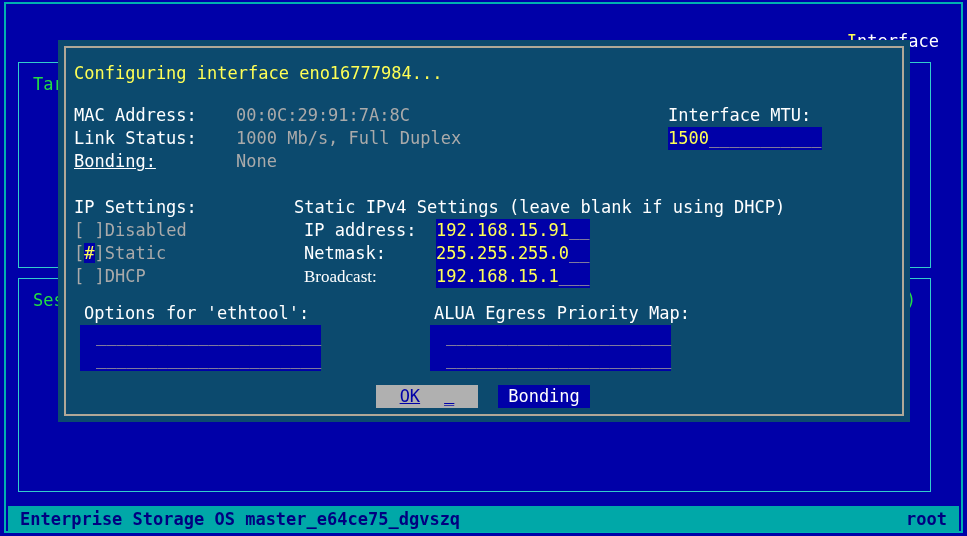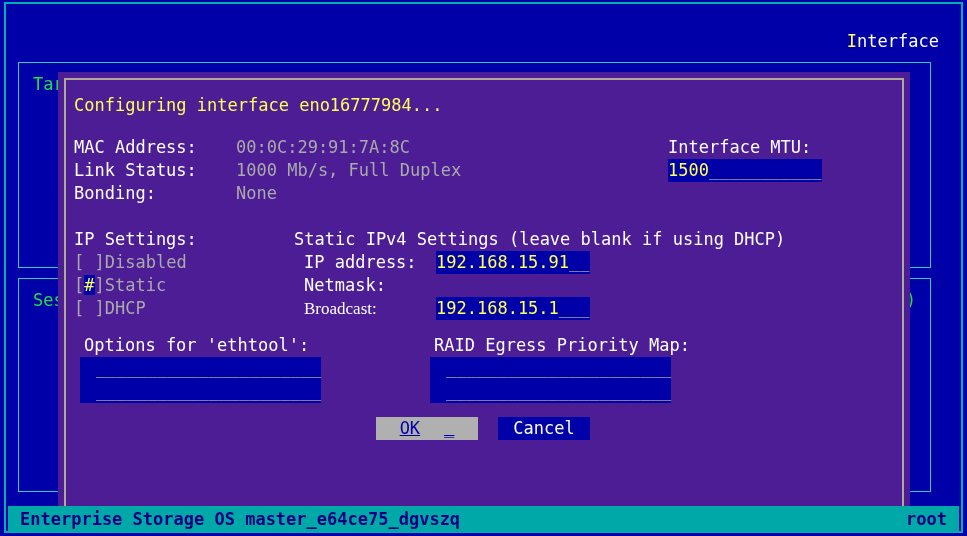--- a/index.html
+++ b/index.html
@@ -58,23 +58,23 @@
     top: 10px;
     color: #22dd44;
     white-space: pre;
   }
   .panel-title.left  { left: 14px; }
   .panel-title.right { right: 14px; }
 
   
   #dialog {
     position: absolute;
-    left: 58px; top: 72px;
-    width: 852px; height: 450px;
-    background: #4c1d95;
+    left: 58px; top: 40px;
+    width: 852px; height: 382px;
+    background: #0c4a6e;
     box-sizing: border-box;
   }
   #dialog-inner-border {
     position: absolute;
     left: 6px; top: 6px;
     right: 6px; bottom: 6px;
     border: 2px solid #b0a898;
     border-right-color: #b0a898;
     border-bottom-color: #b0a898;
     box-sizing: border-box;
@@ -185,53 +185,54 @@
     <div id="dialog-inner-border"></div>
 
     <div id="dialog-title">Configuring interface eno16777984...</div>
 
     <div class="dlabel" style="left:16px; top:64px;">MAC Address:</div>
     <div class="dvalue" style="left:178px; top:64px;text-align:right;">00:0C:29:91:7A:8C</div>
 
     <div class="dlabel" style="left:16px; top:87px;">Link Status:</div>
     <div class="dvalue" style="left:178px; top:87px;">1000 Mb/s, Full Duplex</div>
 
-    <div class="dlabel" style="left:16px; top:110px;">Bonding:</div>
+    <div class="dlabel" style="left:16px; top:110px;text-decoration:underline;">Bonding:</div>
     <div class="dvalue" style="left:178px; top:110px;text-align:center;">None</div>
 
     <div class="dlabel" style="left:610px; top:64px;">Interface MTU:</div>
     <div class="field" style="left:610px; top:87px;"><span>1500</span><span class="pad">___________</span></div>
 
     <div class="dlabel" style="left:16px; top:156px;">IP Settings:</div>
 
     <div class="radio" style="left:16px; top:179px;">[<span> </span>]<span>Disabled</span></div>
 
     <div class="radio" style="left:16px; top:202px;">[<span class="mark-sel">#</span>]<span>Static</span></div>
 
     <div class="radio" style="left:16px; top:225px;">[<span> </span>]<span>DHCP</span></div>
 
     <div class="dlabel" style="left:236px; top:156px;">Static IPv4 Settings (leave blank if using DHCP)</div>
 
     <div class="dlabel" style="left:246px; top:179px;">IP address:</div>
     <div class="field" style="left:378px; top:179px;"><span>192.168.15.91</span><span class="pad">__</span></div>
 
     <div class="dlabel" style="left:246px; top:202px;">Netmask:</div>
+    <div class="field" style="left:378px; top:202px;"><span>255.255.255.0</span><span class="pad">__</span></div>
 
     <div class="dlabel" style="left:246px; top:225px;font-family:Liberation Serif, serif;">Broadcast:</div>
     <div class="field" style="left:378px; top:225px;"><span>192.168.15.1</span><span class="pad">___</span></div>
 
     <div class="dlabel" style="left:26px; top:262px;">Options for 'ethtool':</div>
     <div class="textarea" style="left:22px; top:285px;"><div><span></span><span class="pad">______________________</span></div><div><span></span><span class="pad">______________________</span></div></div>
 
-    <div class="dlabel" style="left:376px; top:262px;">RAID Egress Priority Map:</div>
+    <div class="dlabel" style="left:376px; top:262px;">ALUA Egress Priority Map:</div>
     <div class="textarea" style="left:372px; top:285px;"><div><span></span><span class="pad">______________________</span></div><div><span></span><span class="pad">______________________</span></div></div>
 
     <div class="btn btn-focused" style="left:318px; top:345px; width:102px;text-decoration:underline;"><span>OK</span><span style="padding-left:24px;">_</span></div>
 
-    <div class="btn btn-normal" style="left:440px; top:345px; width:92px;"><span>Cancel</span></div>
+    <div class="btn btn-normal" style="left:440px; top:345px; width:92px;"><span>Bonding</span></div>
   </div>
 
   <div id="statusbar">
     <span id="status-left">Enterprise Storage OS master_e64ce75_dgvszq</span>
     <span id="status-right">root</span>
   </div>
 
 </div>
 
 </body></html>

